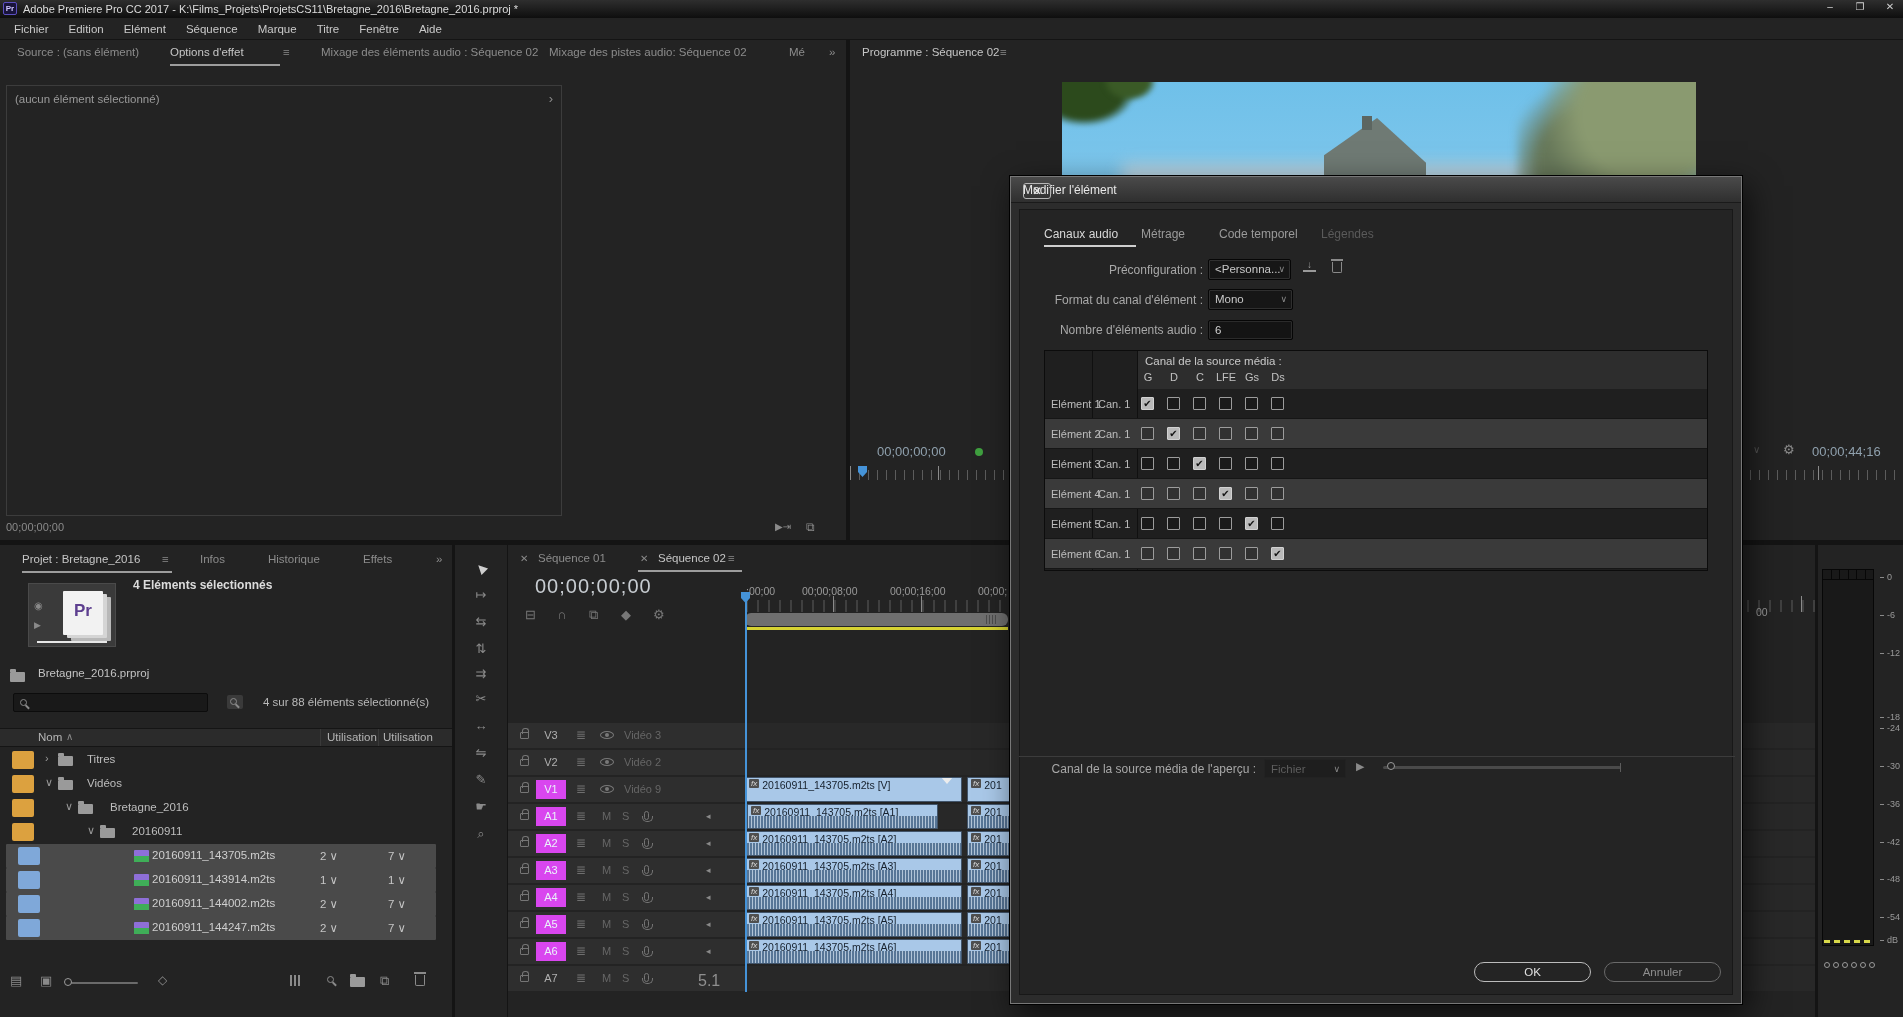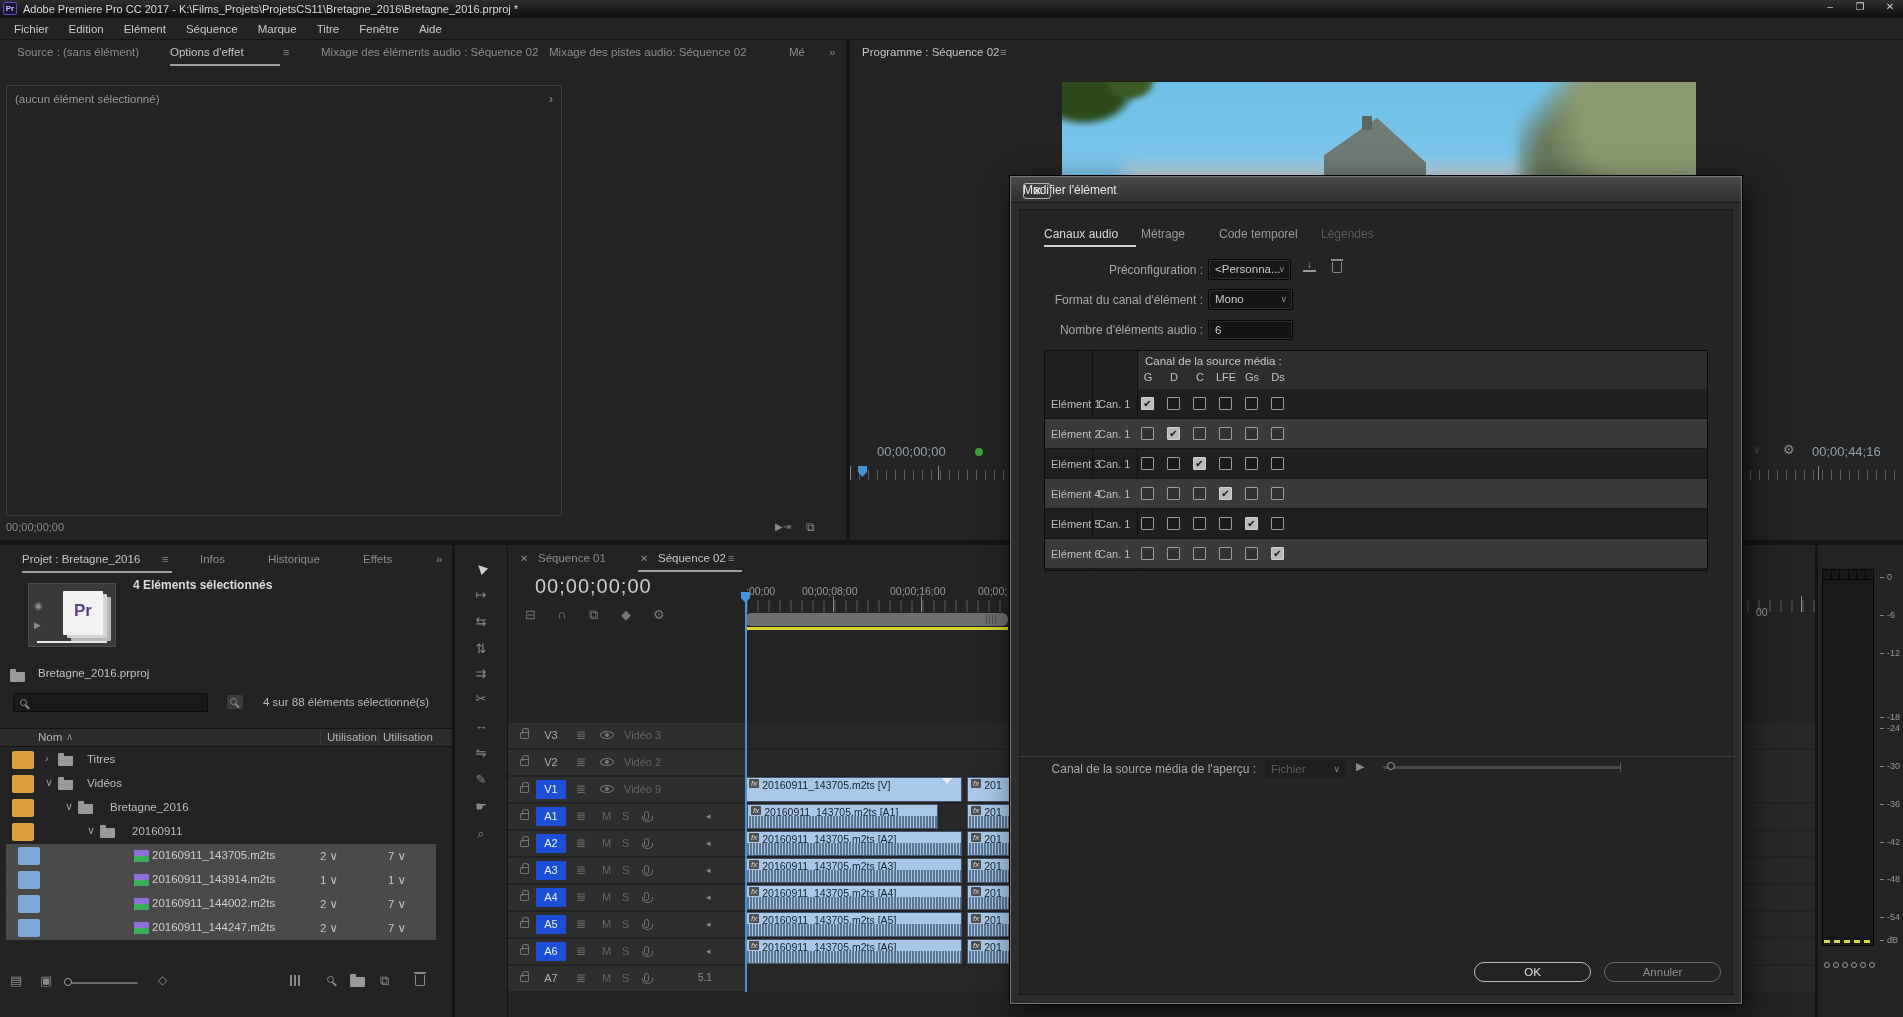--- a/index.html
+++ b/index.html
@@ -71,23 +71,23 @@
 .ticks{position:absolute;background-image:repeating-linear-gradient(90deg,#5c5c5c 0 1px,transparent 1px 11px)}
 .ticksmajor{position:absolute;background-image:repeating-linear-gradient(90deg,#8a8a8a 0 1px,transparent 1px 88px)}
 .rlabel{position:absolute;font-size:10.5px;color:#9a9a9a}
 .scrollbar{position:absolute;height:13px;background:#6f6f6f;border-radius:6px}
 .sbgrip{position:absolute;width:12px;height:9px;top:2px;background:repeating-linear-gradient(90deg,#4c4c4c 0 1px,transparent 1px 3px)}
 .workbar{position:absolute;height:3px;background:#d6d232}
 .trow{position:absolute;left:0;width:1307px;height:25px}
 .thead{position:absolute;left:0;top:0;bottom:0;width:237px;background:#2e2e2e}
 .lane{position:absolute;left:237px;right:0;top:0;bottom:0;background:#282828;overflow:hidden}
 .tbadge{position:absolute;width:30px;height:19px;text-align:center;line-height:19px;font-size:11px;color:#b0b0b0}
-.tbadge.selb{background:#1d4ed8;color:#eaf2fa}
+.tbadge.selb{background:#d946ef;color:#eaf2fa}
 .tname{position:absolute;color:#666;font-size:11px}
-.tname51{position:absolute;color:#8f8f8f;font-size:10px}
+.tname51{position:absolute;color:#8f8f8f;font-size:16px}
 .ms{position:absolute;color:#666;font-size:11px}
 .lockic{position:absolute;width:9px;height:7px;border:1px solid #757575;border-radius:1px}
 .lockic::before{content:"";position:absolute;left:1px;top:-5px;width:5px;height:5px;border:1px solid #757575;border-bottom:none;border-radius:3px 3px 0 0}
 .syncic{position:absolute;color:#6f6f6f;font-size:12px}
 .eye{position:absolute;width:14px;height:8px;border:1px solid #787878;border-radius:50%}
 .eye::after{content:"";position:absolute;left:4px;top:1px;width:4px;height:4px;background:#787878;border-radius:50%}
 .micic{position:absolute;width:5px;height:9px;border:1px solid #757575;border-radius:3px}
 .micic::after{content:"";position:absolute;left:-3px;top:4px;width:9px;height:5px;border:1px solid #757575;border-top:none;border-radius:0 0 5px 5px}
 .ltri{position:absolute;color:#8a8a8a;font-size:9px}
 .clip{position:absolute;top:0;bottom:0;background:#a9c8e8;border:1px solid #41546a;border-radius:1px;overflow:hidden;color:#16202c;font-size:10.5px}

